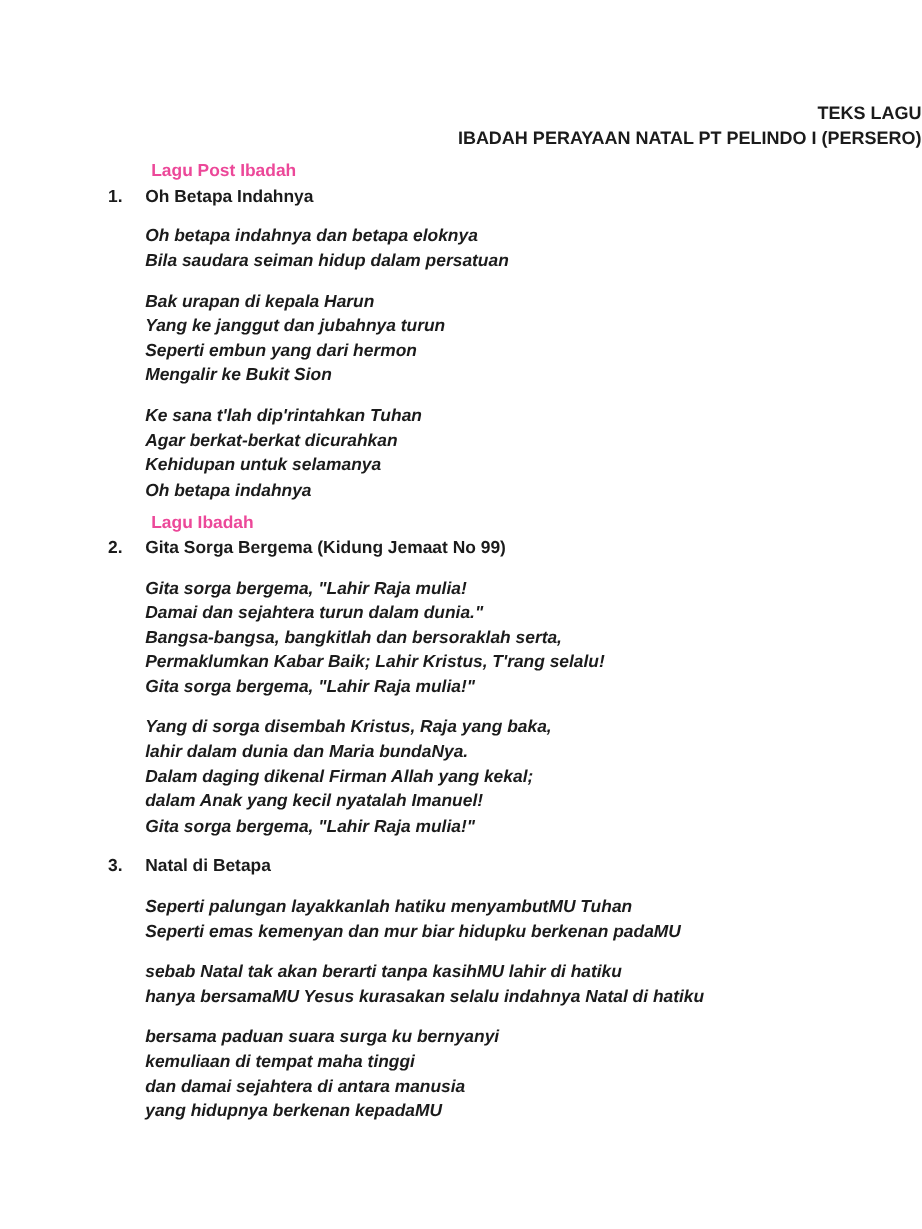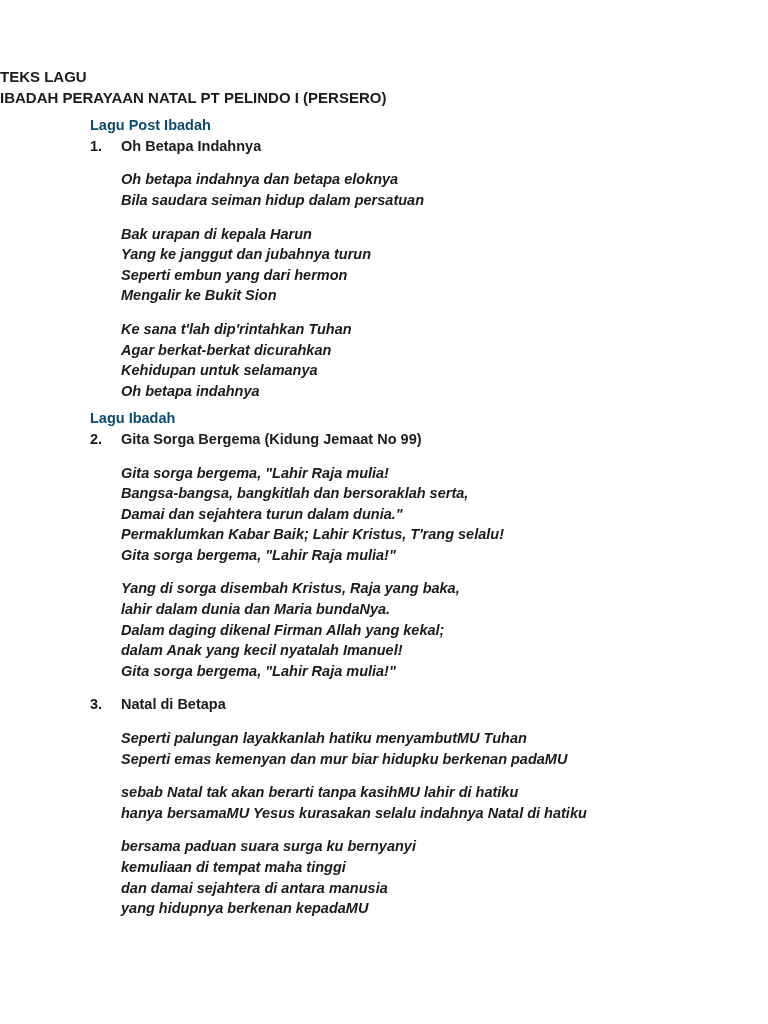--- a/index.html
+++ b/index.html
@@ -14,32 +14,33 @@
     background: #ffffff;
     overflow: hidden;
     font-family: "Liberation Sans", "DejaVu Sans", sans-serif;
     font-weight: bold;
     font-size: 14.5px;
     line-height: 20.6px;
     color: #1b1b1b;
     -webkit-font-smoothing: antialiased;
   }
   .title-block {
-    padding-top: 67px;
-    text-align: left;
+    padding-top: 85px;
+    text-align: right;
     font-size: 15px;
     line-height: 20.6px;
   }
   .content {
     margin-left: 90px;
     margin-right: 40px;
   }
   .red-heading {
-    color: #0c4a6e;
+    color: #ec4899;
     margin-top: 7px;
+    margin-left: 36px;
   }
   .song-head {
     display: flex;
     align-items: baseline;
   }
   .song-num {
     width: 31px;
     flex: 0 0 31px;
   }
   .stanza {
@@ -90,22 +91,22 @@
 
     <div class="red-heading">Lagu Ibadah</div>
 
     <div class="song">
       <div class="song-head">
         <span class="song-num">2.</span>
         <span class="song-title">Gita Sorga Bergema (Kidung Jemaat No 99)</span>
       </div>
       <div class="stanza">
           <div class="lyric-line">Gita sorga bergema, "Lahir Raja mulia!</div>
+          <div class="lyric-line">Damai dan sejahtera turun dalam dunia."</div>
           <div class="lyric-line">Bangsa-bangsa, bangkitlah dan bersoraklah serta,</div>
-          <div class="lyric-line">Damai dan sejahtera turun dalam dunia."</div>
           <div class="lyric-line">Permaklumkan Kabar Baik; Lahir Kristus, T'rang selalu!</div>
           <div class="lyric-line">Gita sorga bergema, "Lahir Raja mulia!"</div>
         </div>
       <div class="stanza">
           <div class="lyric-line">Yang di sorga disembah Kristus, Raja yang baka,</div>
           <div class="lyric-line">lahir dalam dunia dan Maria bundaNya.</div>
           <div class="lyric-line">Dalam daging dikenal Firman Allah yang kekal;</div>
           <div class="lyric-line">dalam Anak yang kecil nyatalah Imanuel!</div>
           <div class="lyric-line">Gita sorga bergema, "Lahir Raja mulia!"</div>
         </div>

